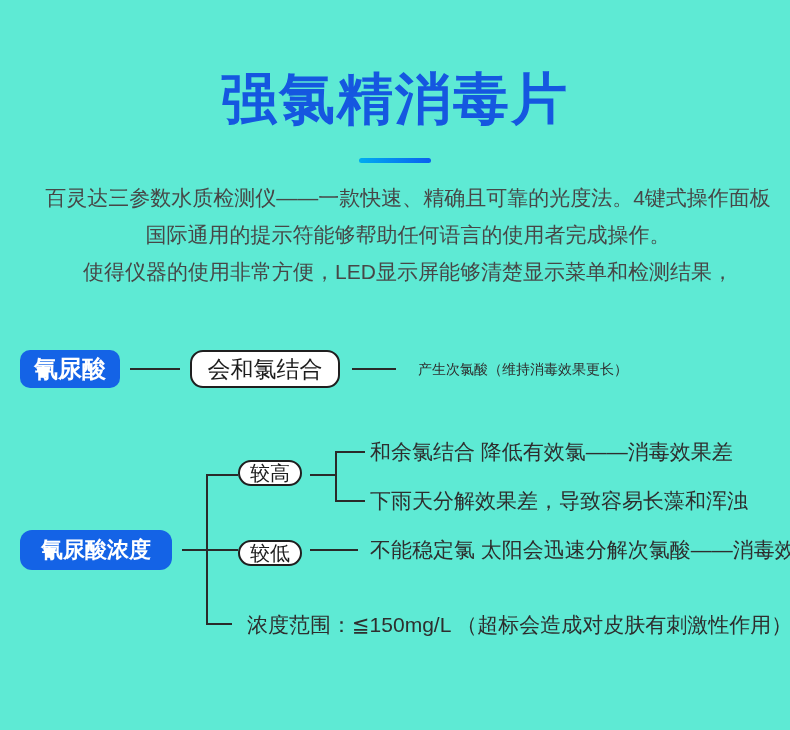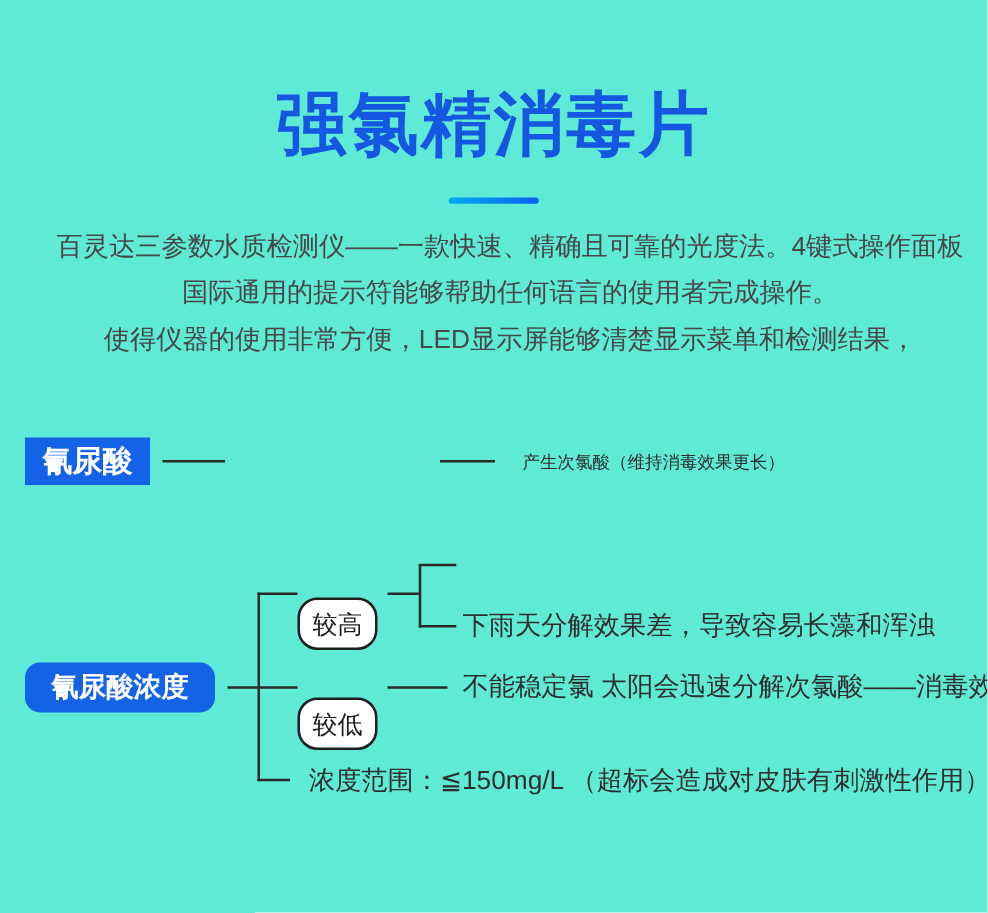--- a/index.html
+++ b/index.html
@@ -10,66 +10,68 @@
   .title{position:absolute;left:0;top:66px;width:790px;text-align:center;
          font-size:56px;line-height:66px;font-weight:800;color:#1557e0;letter-spacing:2px;}
   .title-divider{position:absolute;left:359px;top:158px;width:72px;height:5px;border-radius:3px;
          background:linear-gradient(90deg,#00acf0 0%,#0b5ff0 100%);}
 
   
   .intro{position:absolute;left:30px;top:179px;width:730px;text-align:center;
          font-size:21px;line-height:37px;color:#474747;margin-left:13px;}
 
   
-  .blue-pill{position:absolute;background:#1463e6;color:#ffffff;border-radius:0;
+  .blue-pill{position:absolute;background:#1463e6;color:#ffffff;border-radius:10px;
          display:flex;align-items:center;justify-content:center;font-weight:700;}
   .outline-box{position:absolute;background:#ffffff;border:2px solid #1f1f1f;border-radius:12px;
          display:flex;align-items:center;justify-content:center;color:#1c1c1c;box-sizing:border-box;}
   .hline{position:absolute;height:2px;background:#2a2a2a;}
   .vline{position:absolute;width:2px;background:#2a2a2a;}
   .dtext{position:absolute;height:30px;line-height:30px;font-size:21px;color:#2e2e2e;white-space:nowrap;}
 
   
   .pill-subject1{left:20px;top:350px;width:100px;height:38px;font-size:24px;}
   .box-process{left:190px;top:350px;width:150px;height:38px;font-size:23px;font-weight:500;border-radius:13px;}
 
   
   .pill-subject2{left:20px;top:530px;width:152px;height:40px;font-size:22px;border-radius:12px;}
-  .small-pill{border-radius:16px;width:64px;height:42px;font-size:20px;font-weight:500;margin-top:18px;}
+  .small-pill{border-radius:16px;width:64px;height:26px;font-size:20px;font-weight:500;}
 </style>
 </head>
 <body>
 
 <div class="canvas">
 
   <div class="title">强氯精消毒片</div>
   <div class="title-divider"></div>
 
   <div class="intro">
     <div>百灵达三参数水质检测仪——一款快速、精确且可靠的光度法。4键式操作面板</div>
     <div>国际通用的提示符能够帮助任何语言的使用者完成操作。</div>
     <div>使得仪器的使用非常方便，LED显示屏能够清楚显示菜单和检测结果，</div>
   </div>
 
   <div class="blue-pill pill-subject1">氰尿酸</div>
   <div class="hline" style="left:130px;top:368px;width:50px;"></div>
+  <div class="outline-box box-process">会和氯结合</div>
   <div class="hline" style="left:352px;top:368px;width:44px;"></div>
   <div class="dtext" style="left:418px;top:354px;font-size:14px;">产生次氯酸（维持消毒效果更长）</div>
 
   <div class="blue-pill pill-subject2">氰尿酸浓度</div>
 
   <div class="hline" style="left:182px;top:549px;width:56px;"></div>
 
   <div class="vline" style="left:206px;top:474px;height:151px;"></div>
 
   <div class="hline" style="left:206px;top:474px;width:32px;"></div>
   <div class="outline-box small-pill" style="left:238px;top:460px;">较高</div>
   <div class="hline" style="left:310px;top:474px;width:26px;"></div>
   <div class="vline" style="left:335px;top:452px;height:50px;"></div>
   <div class="hline" style="left:335px;top:451px;width:30px;"></div>
+  <div class="dtext" style="left:370px;top:437px;">和余氯结合 降低有效氯——消毒效果差</div>
   <div class="hline" style="left:335px;top:500px;width:30px;"></div>
   <div class="dtext" style="left:370px;top:486px;">下雨天分解效果差，导致容易长藻和浑浊</div>
 
   <div class="outline-box small-pill" style="left:238px;top:540px;">较低</div>
   <div class="hline" style="left:310px;top:549px;width:48px;"></div>
   <div class="dtext" style="left:370px;top:535px;">不能稳定氯 太阳会迅速分解次氯酸——消毒效果差</div>
 
   <div class="hline" style="left:206px;top:623px;width:26px;"></div>
   <div class="dtext" style="left:247px;top:610px;">浓度范围：≦150mg/L （超标会造成对皮肤有刺激性作用）</div>
 

